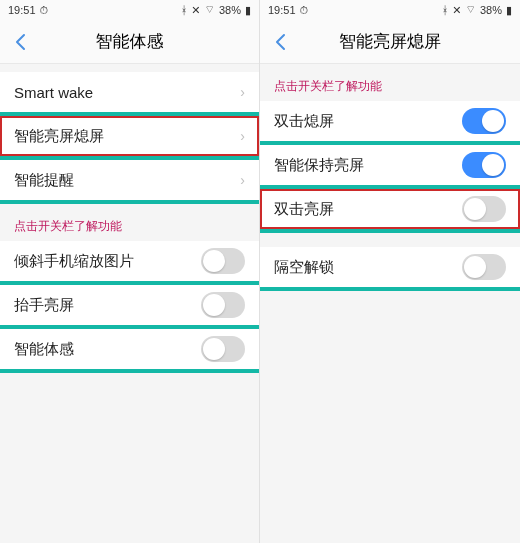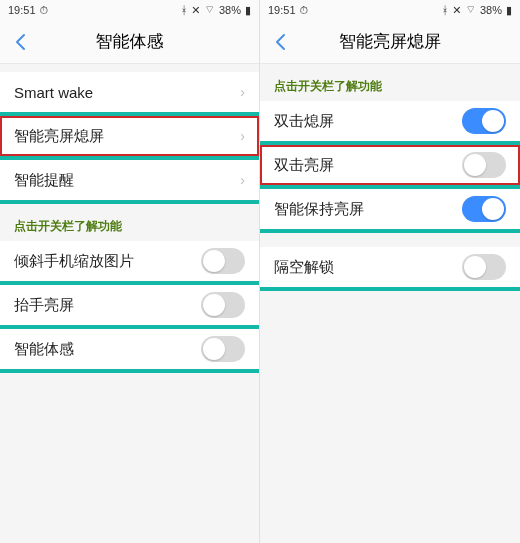--- a/index.html
+++ b/index.html
@@ -79,23 +79,22 @@
   .list-item.highlighted {
     box-shadow: inset 0 0 0 2px #cc2a2a;
   }
   .chevron {
     color: #c0c0c0;
     font-size: 14px;
   }
   .section-header {
     padding: 14px 14px 6px 14px;
     font-size: 12px;
-    color: #4d7c0f;
+    color: #be185d;
     background: #f5f5f5;
-    font-weight: bold;
   }
   .toggle {
     width: 44px;
     height: 26px;
     border-radius: 13px;
     position: relative;
     transition: background 0.2s;
   }
   .toggle.off { background: #d9d9d9; }
   .toggle.on  { background: #3b8cff; }
@@ -199,28 +198,28 @@
       <div class="nav-title">智能亮屏熄屏</div>
     </div>
 
     <div class="section-header">点击开关栏了解功能</div>
 
     <div class="list">
       <div class="list-item">
         <span>双击熄屏</span>
         <div class="toggle on"></div>
       </div>
+      <div class="list-item">
+        <span>智能保持亮屏</span>
+        <div class="toggle on"></div>
+      </div>
       <div class="list-item highlighted">
         <span>双击亮屏</span>
         <div class="toggle off"></div>
       </div>
-      <div class="list-item">
-        <span>智能保持亮屏</span>
-        <div class="toggle on"></div>
-      </div>
     </div>
 
     <div class="gap"></div>
 
     <div class="list">
       <div class="list-item">
         <span>隔空解锁</span>
         <div class="toggle off"></div>
       </div>
     </div>

